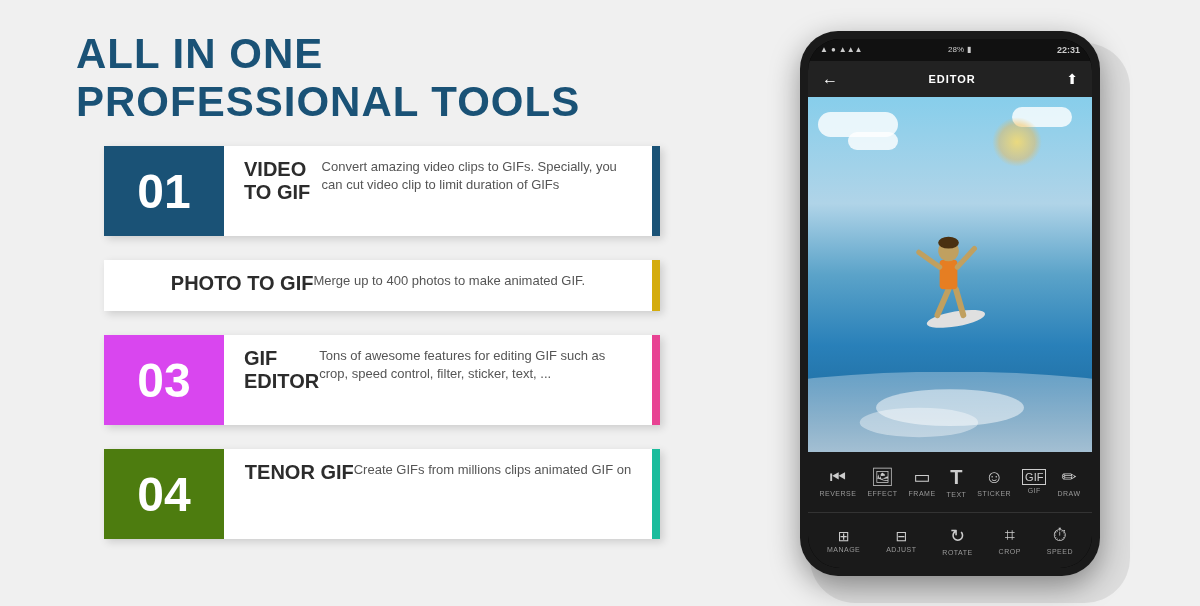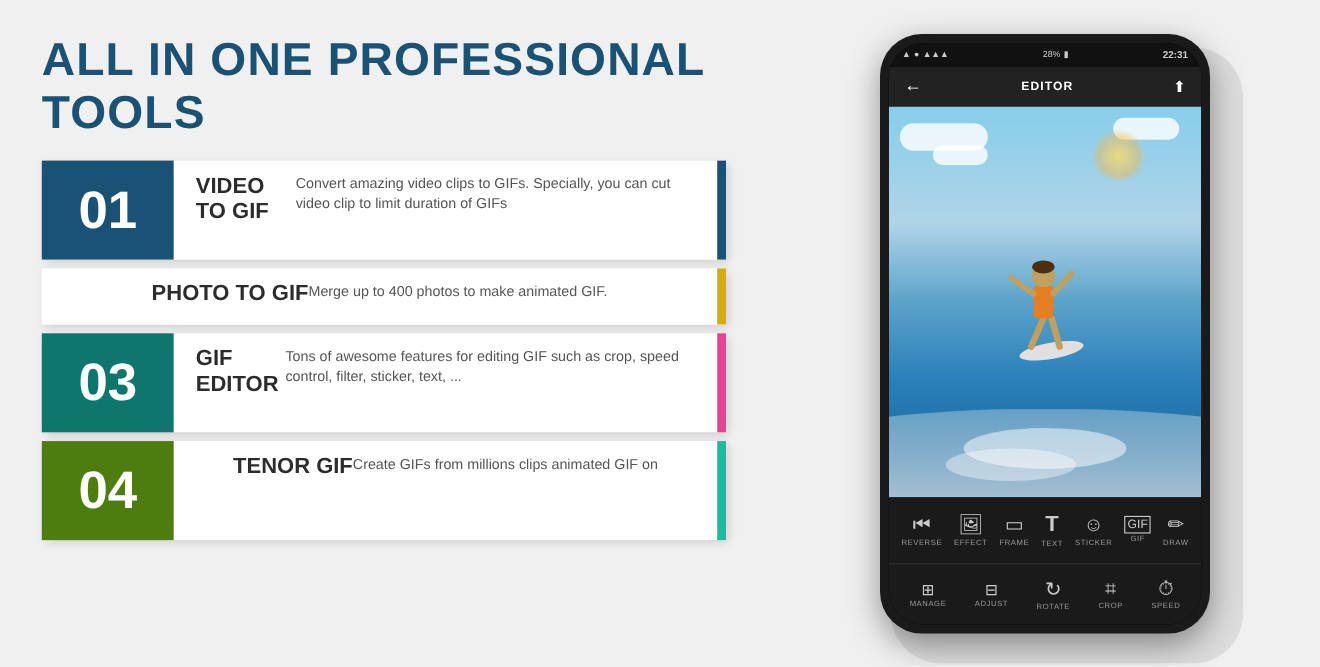--- a/index.html
+++ b/index.html
@@ -9,37 +9,38 @@
       background: #f0f0f0;
       font-family: Arial, sans-serif;
       overflow: hidden;
       display: flex;
       flex-direction: row;
     }
 
     
     .left-section {
       width: 700px;
-      padding: 30px 40px 20px 38px;
+      padding: 30px 40px 20px 76px;
       flex-shrink: 0;
     }
 
     .main-title {
       font-size: 42px;
       font-weight: 900;
       color: #1a5276;
       text-transform: uppercase;
       margin-bottom: 20px;
       letter-spacing: 1px;
     }
 
     .features-list {
       display: flex;
       flex-direction: column;
-      gap: 0px;
+      gap: 16px;
+      margin-left: 28px;
     }
 
     .feature-item {
       display: flex;
       flex-direction: row;
       margin-bottom: 8px;
       box-shadow: 3px 3px 8px rgba(0,0,0,0.15);
     }
 
     .feature-number {
@@ -77,21 +78,21 @@
       line-height: 1.4;
     }
 
     
     .item-1 .feature-number { background: #1a5276; }
     .item-1 .feature-content { border-color: #1a5276; }
 
     .item-2 .feature-number { background: #d4ac0d; }
     .item-2 .feature-content { border-color: #d4ac0d; }
 
-    .item-3 .feature-number { background: #0f766e; }
+    .item-3 .feature-number { background: #d946ef; }
     .item-3 .feature-content { border-color: #e84393; }
 
     .item-4 .feature-number { background: #4d7c0f; }
     .item-4 .feature-content { border-color: #1abc9c; }
 
     
     .right-section {
       flex: 1;
       display: flex;
       align-items: center;

